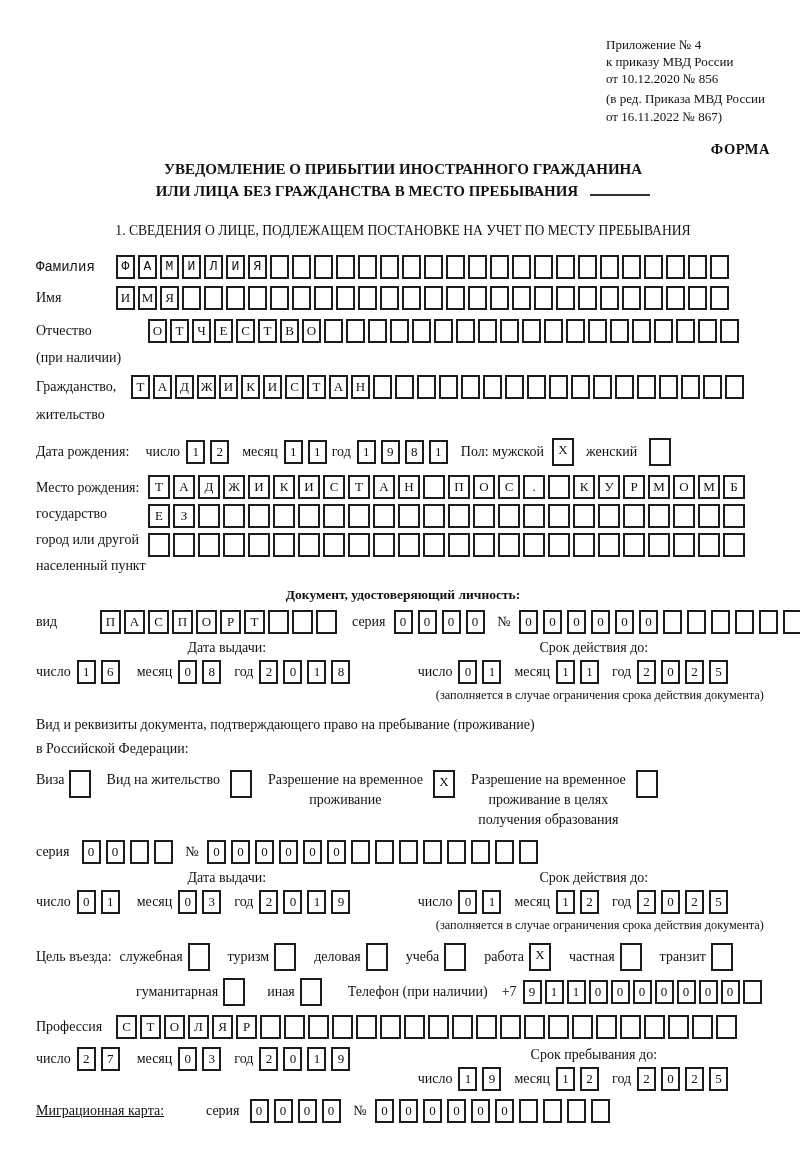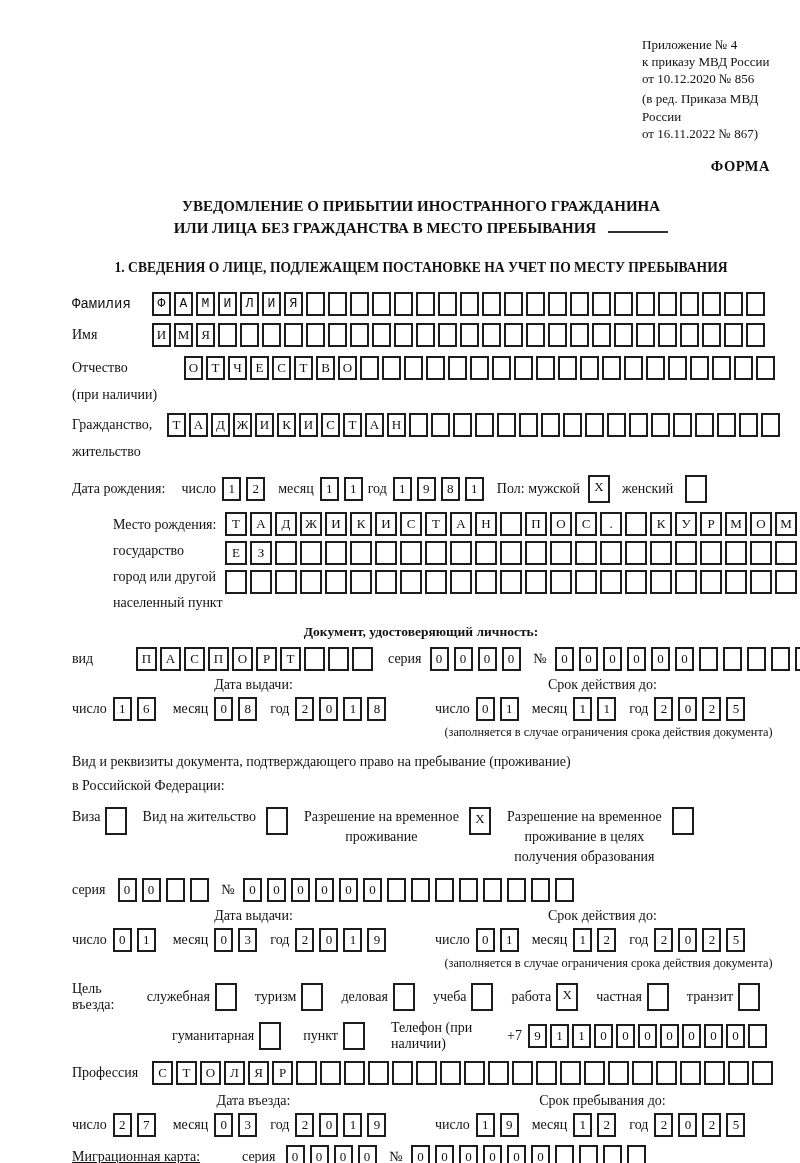--- a/index.html
+++ b/index.html
@@ -1,27 +1,27 @@
 <!DOCTYPE html>
 <html><head>
 <meta charset="utf-8">
 <style>
   html,body{margin:0;padding:0;background:#fff;}
   body{width:800px;height:1163px;overflow:hidden;color:#111;
        font-family:"Liberation Serif","DejaVu Serif",serif;font-size:14px;}
-  .page{box-sizing:border-box;width:800px;height:1163px;padding:36px 30px 0 72px;}
+  .page{box-sizing:border-box;width:800px;height:1163px;padding:36px 30px 0 36px;}
 
   
   .annex{margin-left:570px;font-size:13px;line-height:1.32;}
   .annex .note{margin-top:3px;}
   .forma{text-align:right;font-weight:bold;font-size:14.5px;margin-top:16px;letter-spacing:.5px;}
 
-  .title{margin-top:20px;text-align:center;font-weight:bold;font-size:15px;line-height:1.5;}
+  .title{text-align:center;font-weight:bold;font-size:15px;line-height:1.5;}
   .blank-line{display:inline-block;width:60px;border-bottom:2px solid #333;height:13px;margin-left:12px;}
-  .section{margin-top:20px;text-align:center;font-weight:bold;font-size:13.6px;white-space:nowrap;}
+  .section{margin-top:20px;text-align:center;font-weight:normal;font-size:13.6px;white-space:nowrap;}
 
   
   .boxes{display:inline-flex;align-items:center;flex:none;}
   .cb{display:inline-block;box-sizing:content-box;width:15px;height:20px;border:2px solid #1c1c1c;
       margin-right:3px;text-align:center;font-size:13px;line-height:20px;flex:none;}
   .wide .cb{width:18px;}
   .mid  .cb{width:17px;}
   .dt{display:inline-flex;align-items:center;}
   .dt .cb{margin-right:5px;}
   .cbx .cb{width:18px;height:24px;margin-right:0;}
@@ -246,21 +246,21 @@
     <span class="boxes cbx gap8">
         <span class="cb">X</span>
       </span>
     <span class="gap12">женский</span>
     <span class="boxes cbx gap12">
         <span class="cb"></span>
       </span>
   </div>
 
   <div class="frow top" style="margin-top:9px;">
-    <span class="lbl-stack w112" style="line-height:1.85;margin-left:41px;">
+    <span class="lbl-stack w112" style="line-height:1.85;">
       <span>Место рождения:</span>
       <span>государство</span>
       <span>город или другой</span>
       <span>населенный пункт</span>
     </span>
     <span class="stack-rows">
       <span class="boxes wide">
           <span class="cb">Т</span>
           <span class="cb">А</span>
           <span class="cb">Д</span>
@@ -577,21 +577,21 @@
     <span class="boxes cbx">
         <span class="cb"></span>
       </span>
   </div>
 
   <div class="frow purpose" style="margin-left:100px;">
     <span class="dlbl">гуманитарная</span>
     <span class="boxes cbx">
         <span class="cb"></span>
       </span>
-    <span class="dlbl gap12">пункт</span>
+    <span class="dlbl gap12">иная</span>
     <span class="boxes cbx">
         <span class="cb"></span>
       </span>
     <span class="gap16" style="margin-right:14px;">Телефон (при наличии)</span>
     <span style="margin-right:6px;">+7</span>
     <span class="boxes">
         <span class="cb">9</span>
         <span class="cb">1</span>
         <span class="cb">1</span>
         <span class="cb">0</span>
@@ -632,21 +632,20 @@
         <span class="cb"></span>
         <span class="cb"></span>
         <span class="cb"></span>
         <span class="cb"></span>
         <span class="cb"></span>
       </span>
   </div>
 
   <div class="twocol" style="margin-top:8px;">
     <div class="col-l">
-      <div class="dhead">Дата въезда:</div>
       <div class="frow" style="margin-top:0;">
         <span class="dlbl">число</span>
         <span class="boxes dt">
             <span class="cb">2</span>
             <span class="cb">7</span>
           </span>
         <span class="dlbl gap12">месяц</span>
         <span class="boxes dt">
             <span class="cb">0</span>
             <span class="cb">3</span>

